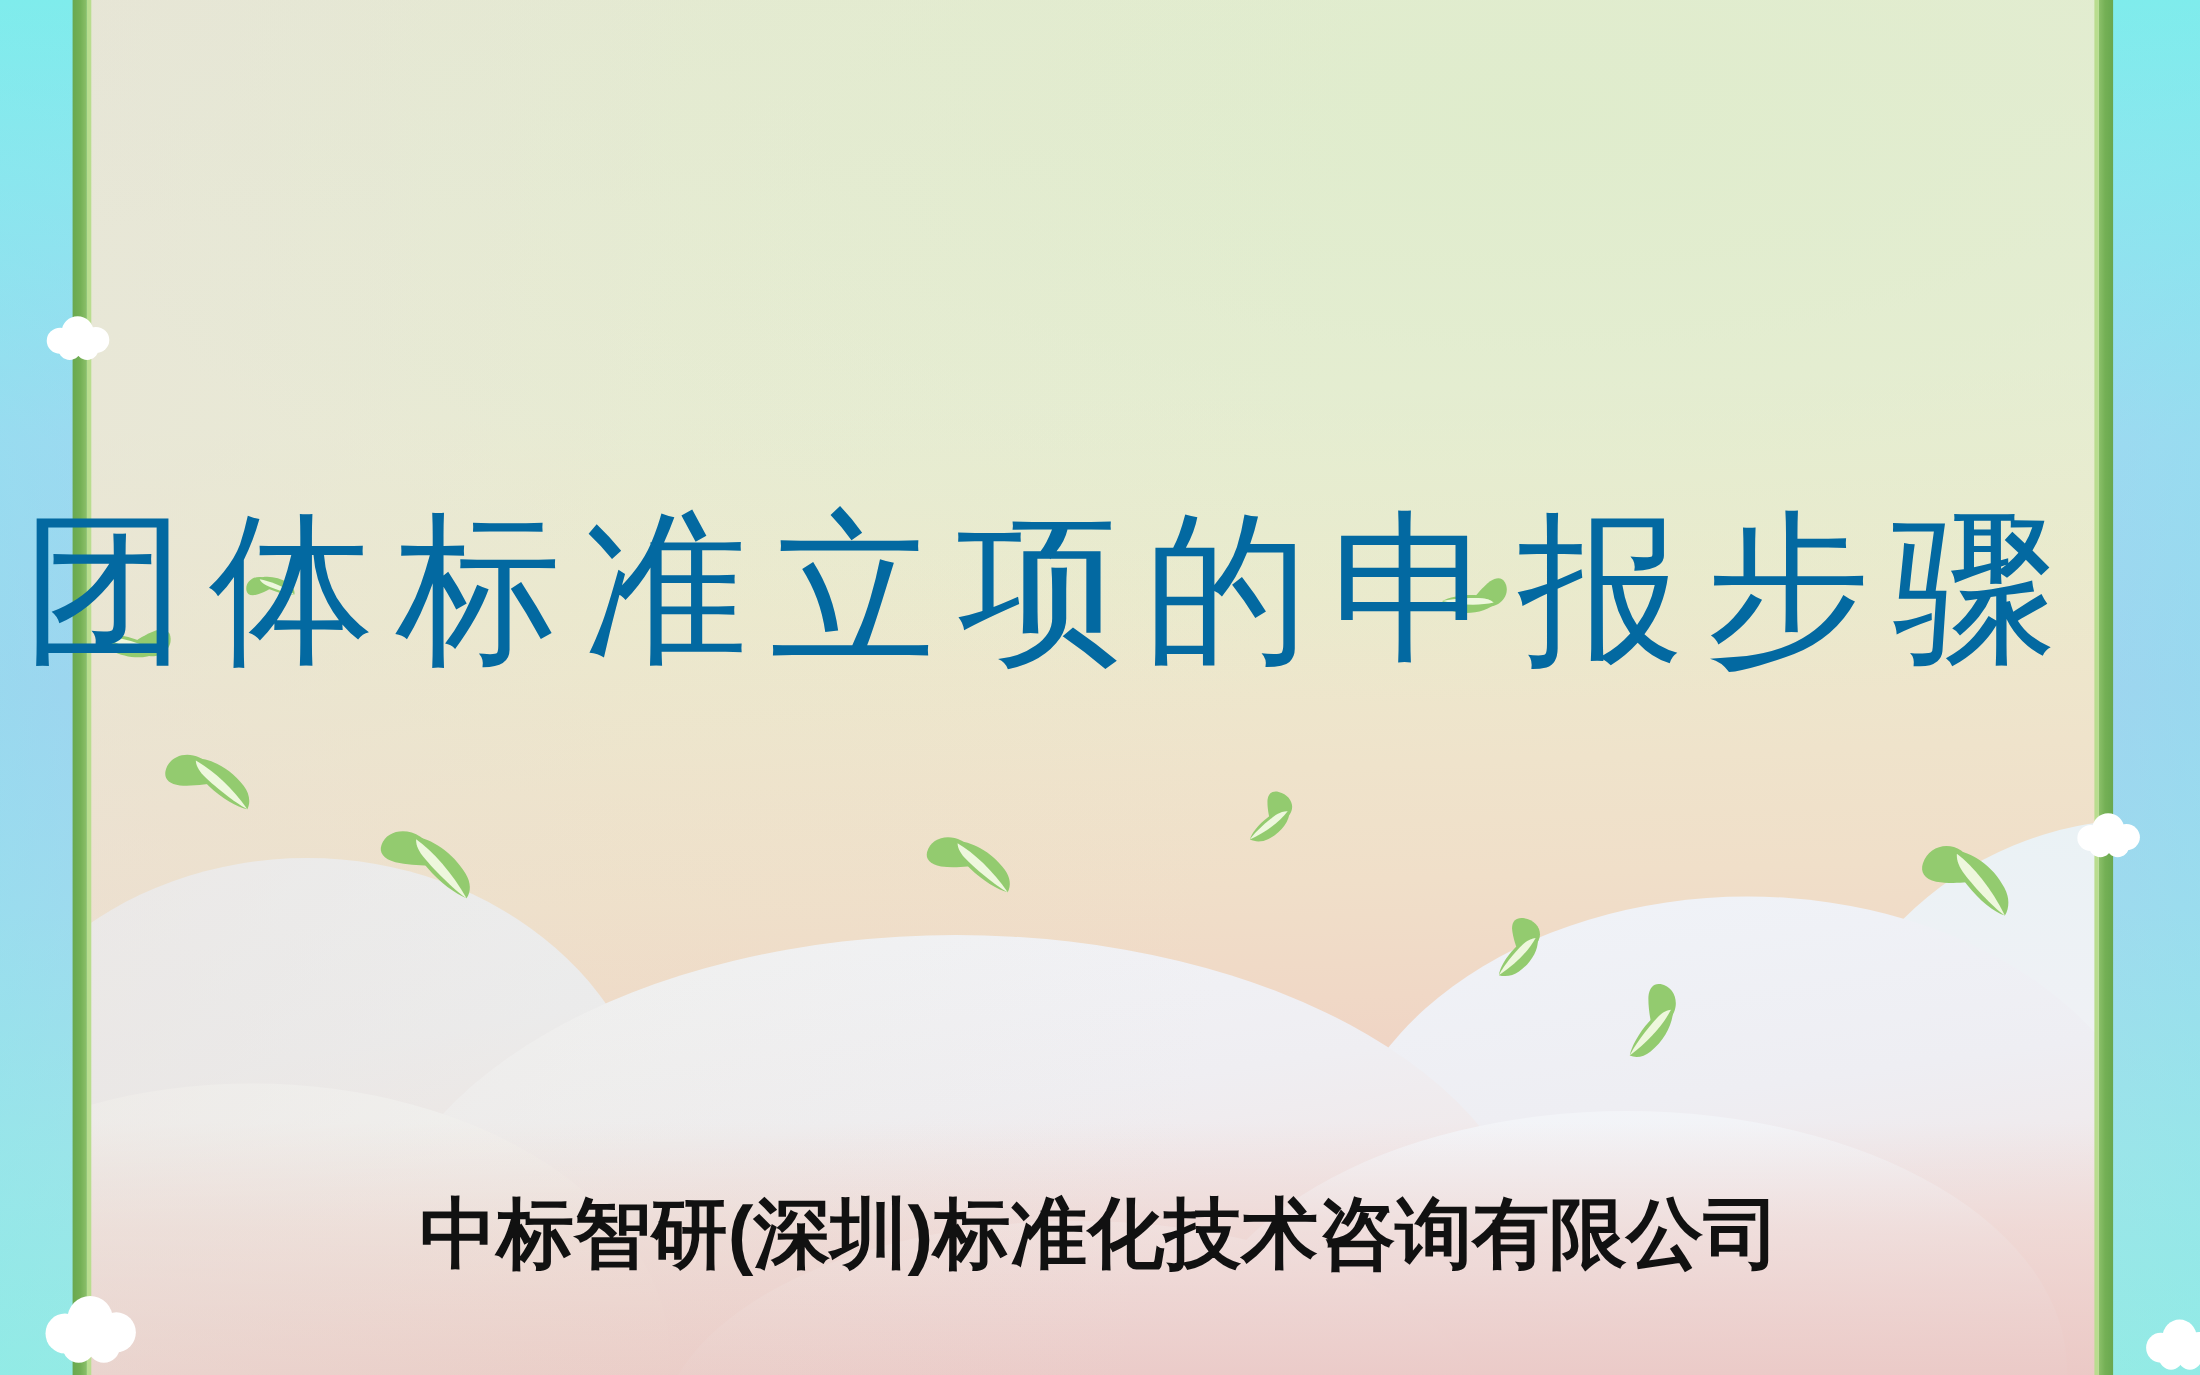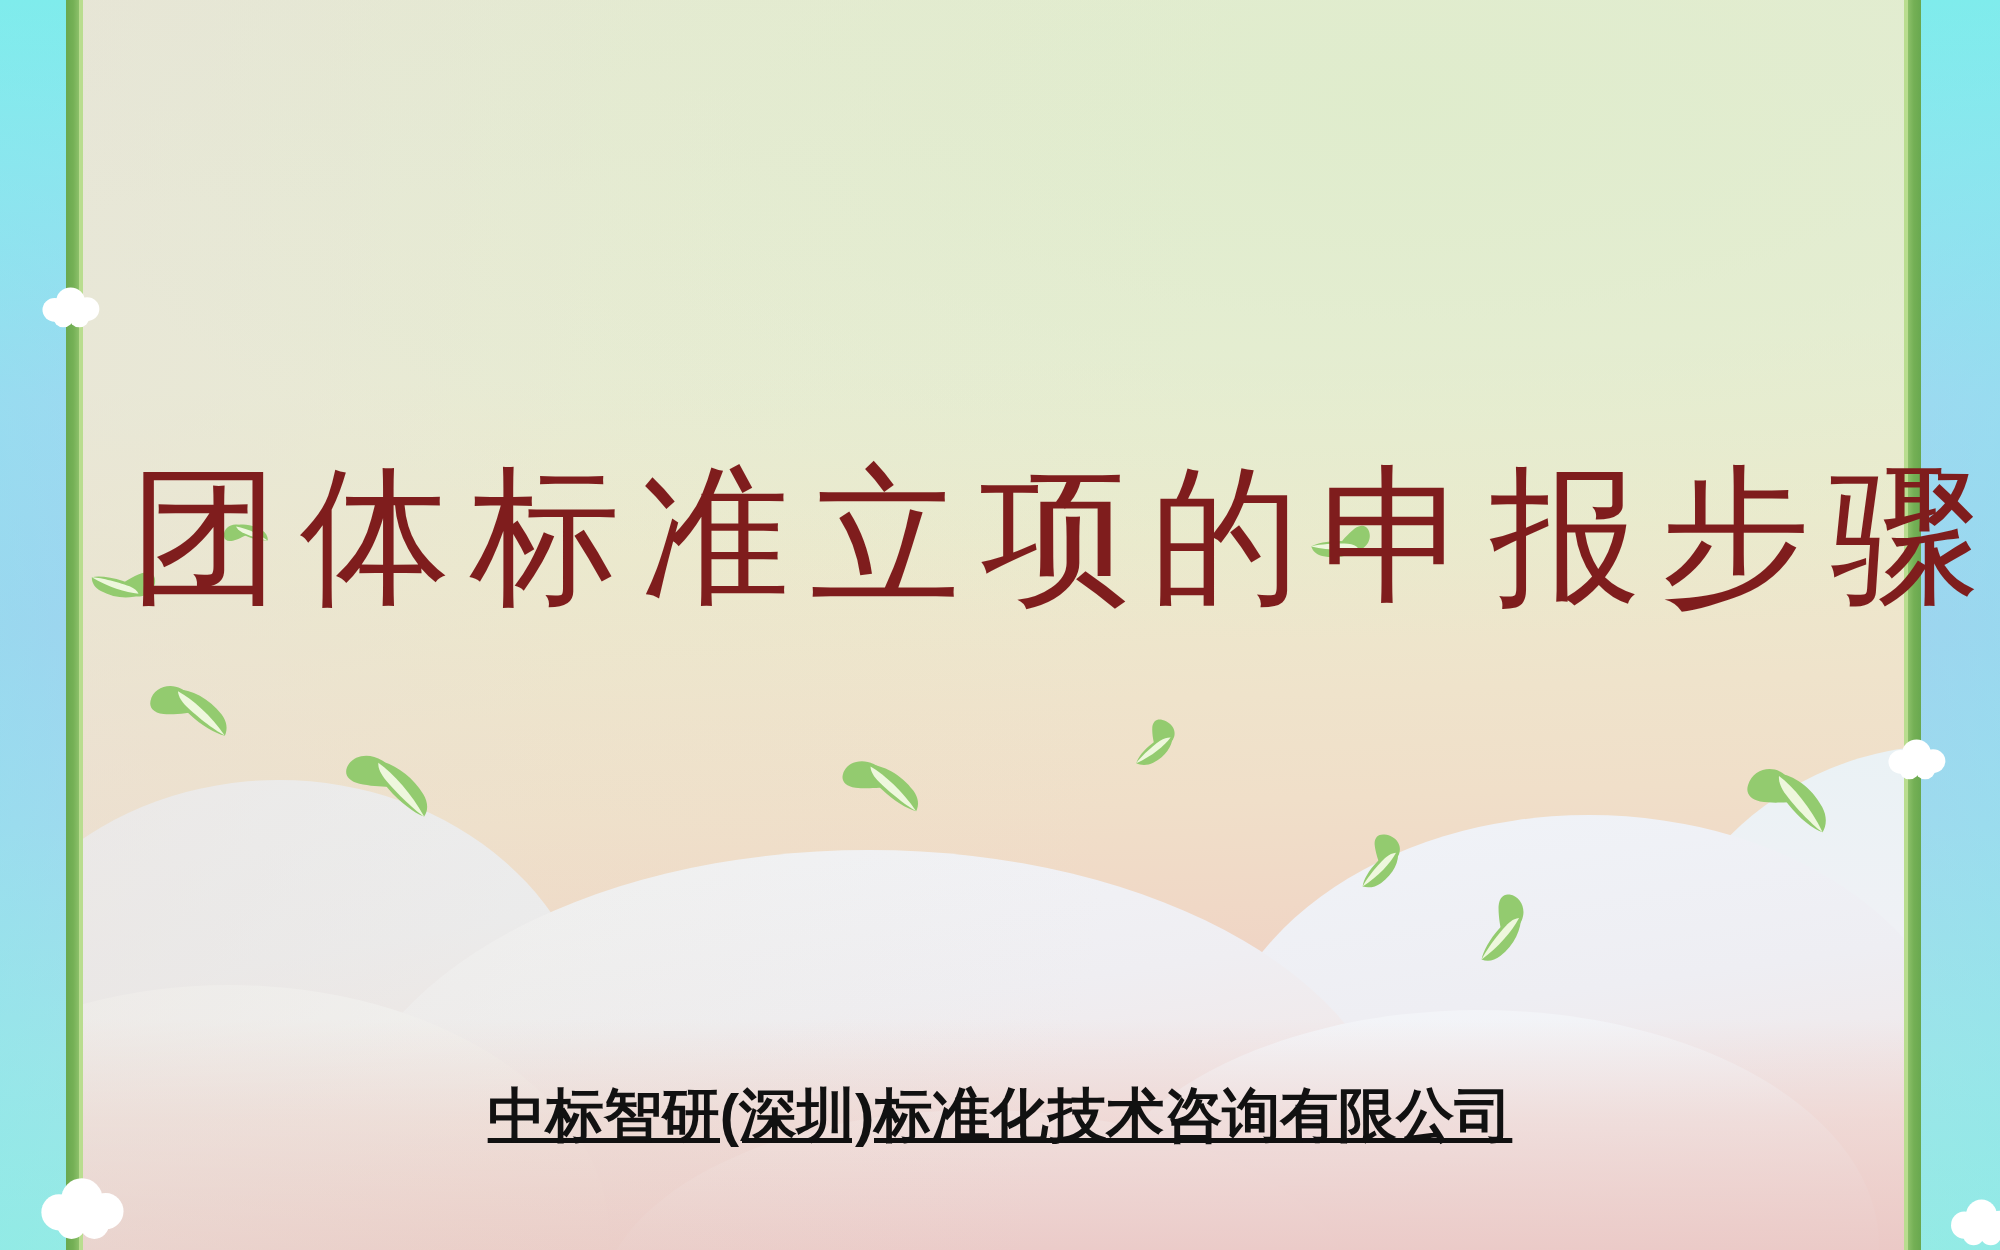--- a/index.html
+++ b/index.html
@@ -138,42 +138,41 @@
 
   
   .puff { position: absolute; }
   .puff svg { display:block; width:100%; height:100%; }
 
   
   .title {
     position: absolute;
     left: 0; right: 0;
     top: 462px;
-    text-align: right;
+    text-align: left;
     font-family: "Liberation Serif", "DejaVu Serif", serif;
     font-size: 150px;
     line-height: 1.0;
     letter-spacing: 20px;
     text-indent: 20px;
-    color: #7f1d1d;
+    color: #0369a1;
     white-space: nowrap;
     font-weight: 400;
   }
   .subtitle {
     position: absolute;
     left: 0; right: 0;
     top: 1086px;
     text-align: center;
     font-family: "Liberation Sans", "DejaVu Sans", sans-serif;
-    font-size: 58px;
+    font-size: 70px;
     line-height: 1.0;
     color: #111111;
     font-weight: 700;
     white-space: nowrap;
-    text-decoration: underline;
   }
 </style>
 </head>
 <body>
 
 <div id="slide">
 
   <div class="outer-bg"></div>
 
   <div class="panel">

